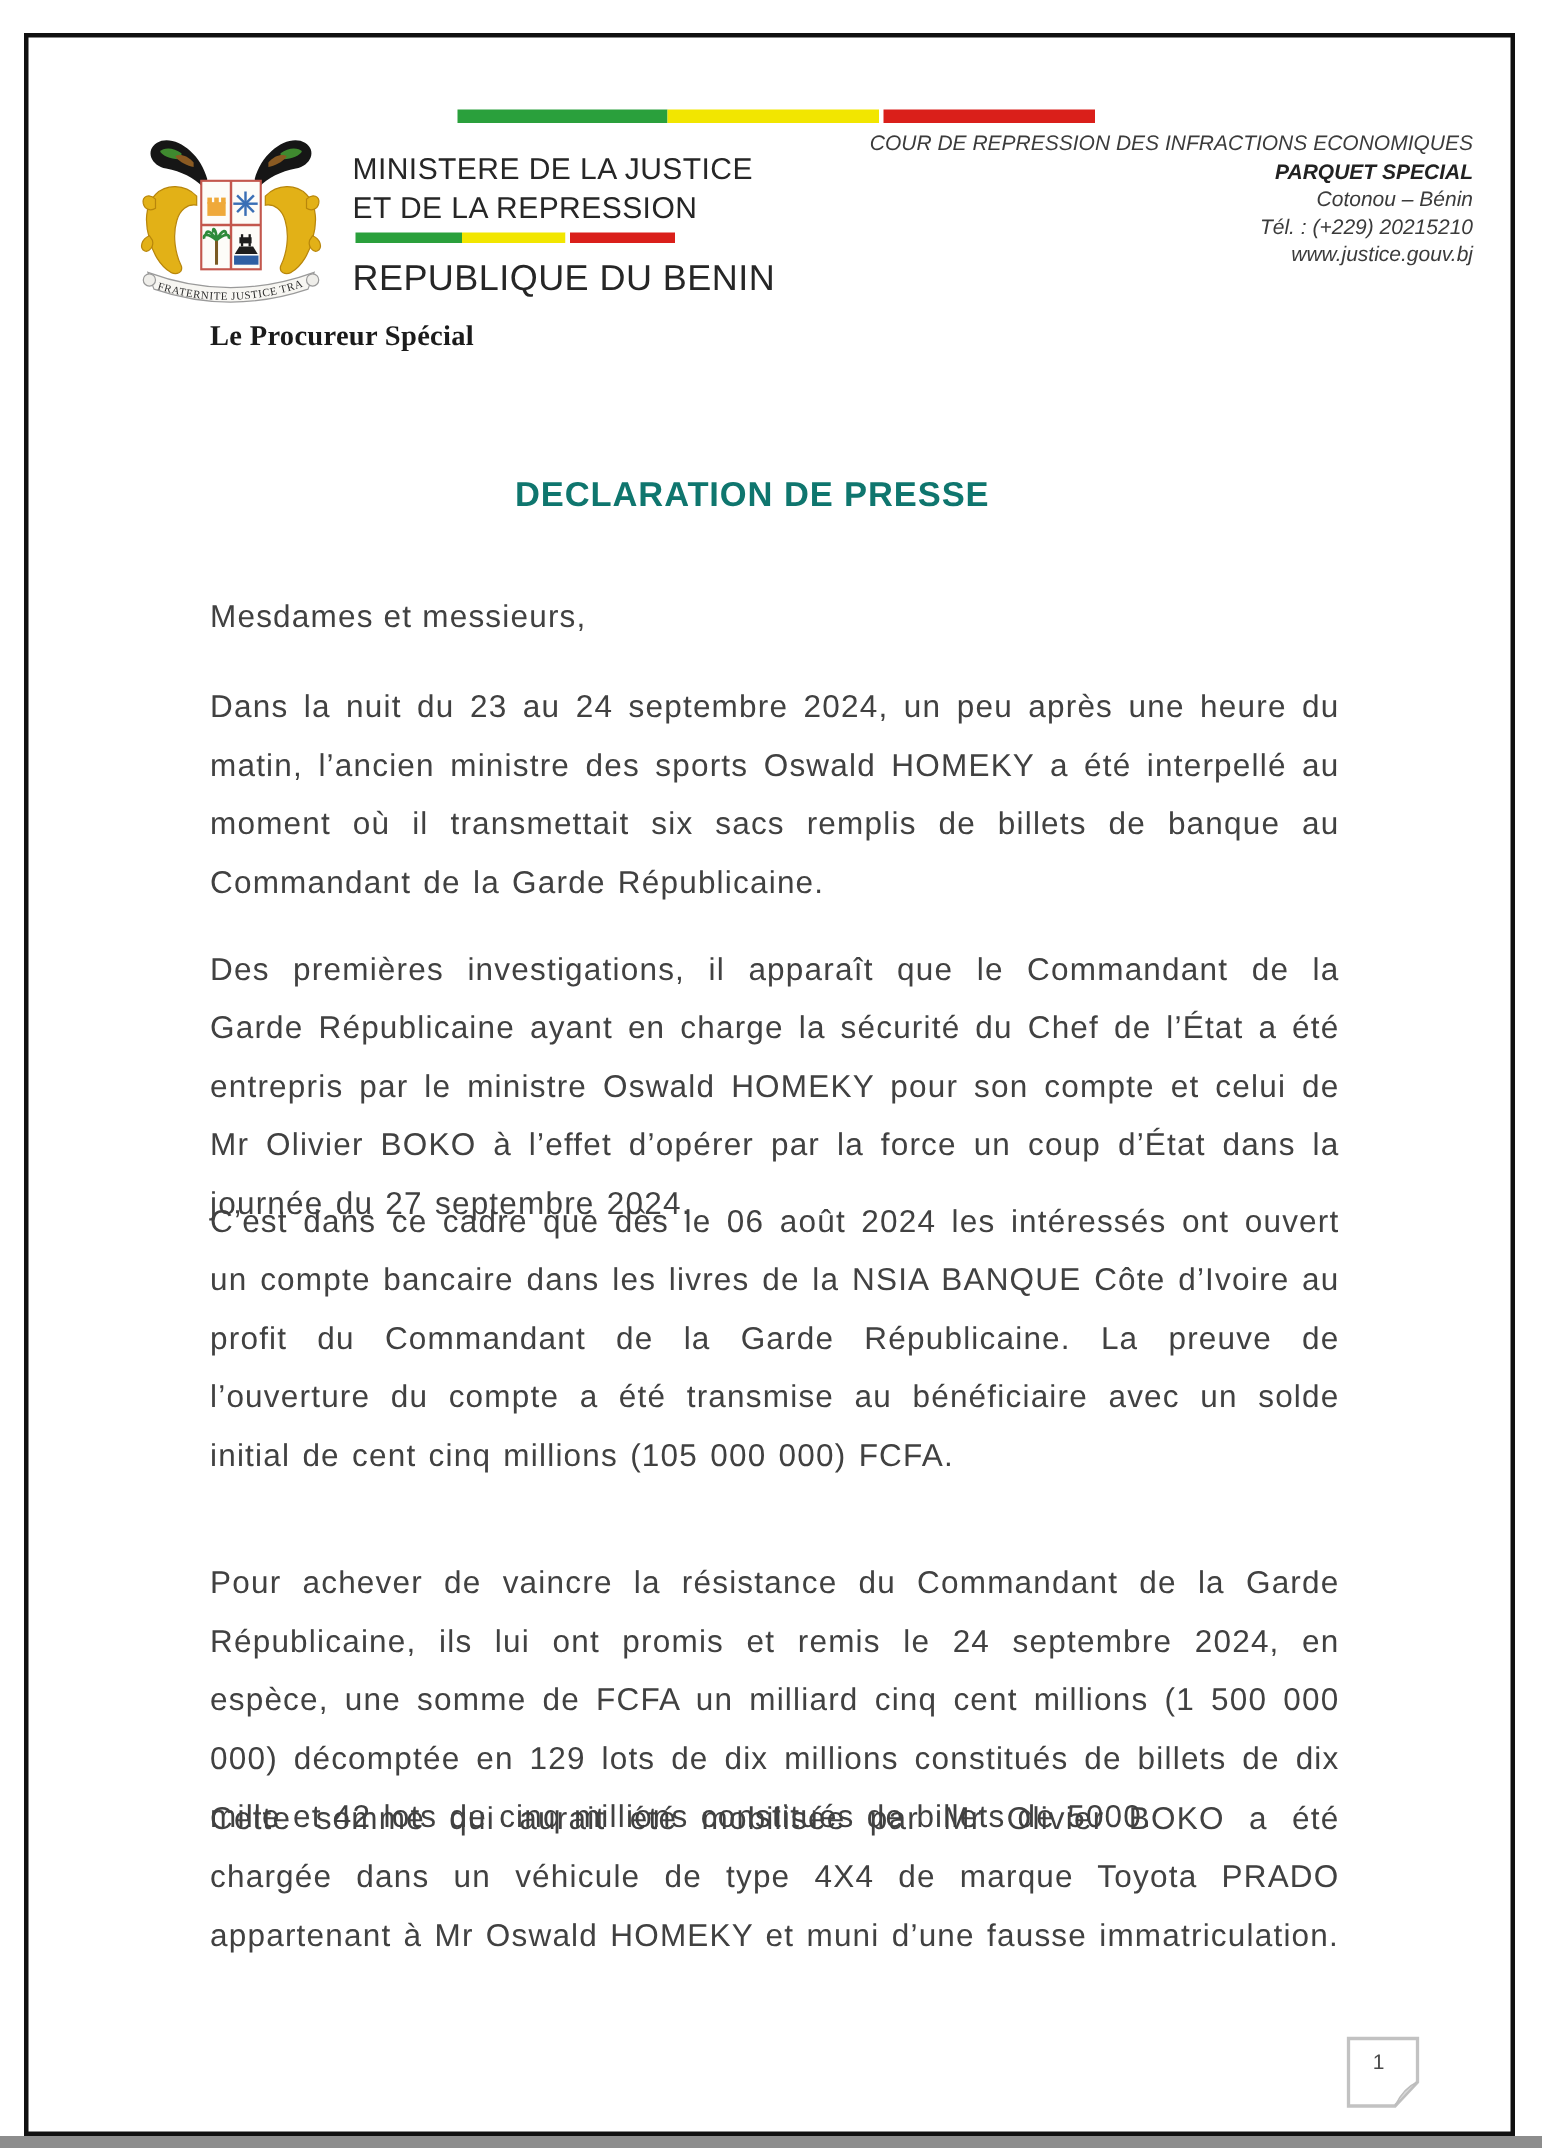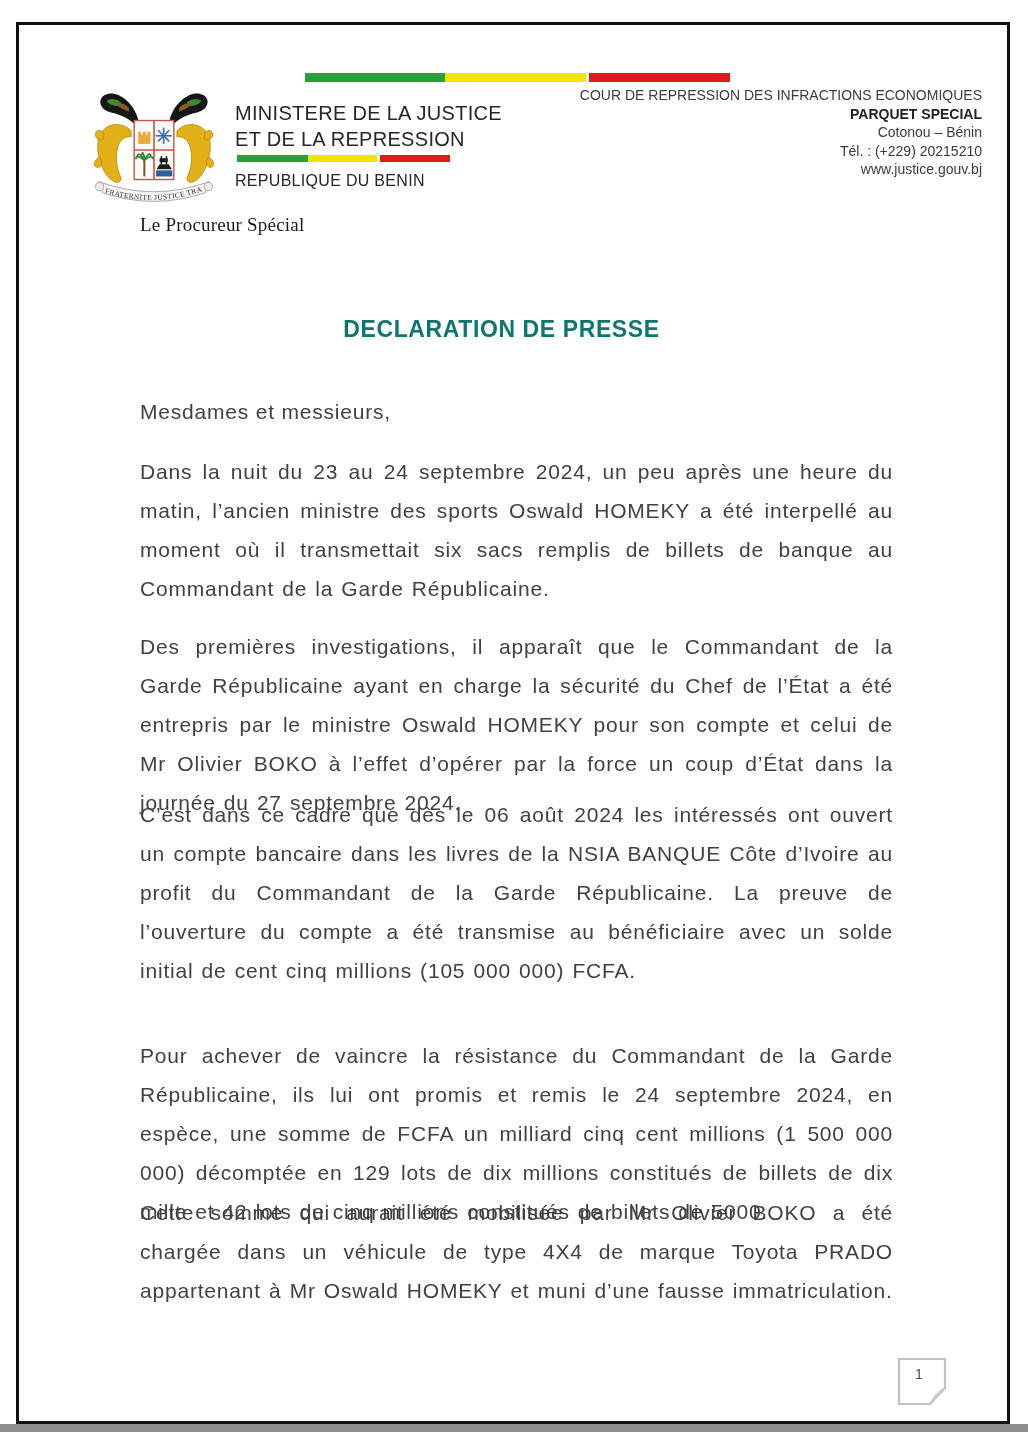--- a/index.html
+++ b/index.html
@@ -16,26 +16,26 @@
   .bar-top .seg2{width:141px;height:100%;}
   .bar-top .gap {width:3px;height:100%;background:#fff;}
   .bar-top .seg3{width:141px;height:100%;}
   .bar-mini{left:237px;top:155px;width:213px;height:7px;}
   .bar-mini .seg1{width:71px;height:100%;}
   .bar-mini .seg2{width:69px;height:100%;}
   .bar-mini .gap {width:3px;height:100%;background:#fff;}
   .bar-mini .seg3{width:70px;height:100%;}
   .ministry{position:absolute;left:235px;top:100px;font-size:20px;line-height:26px;
             color:#262626;letter-spacing:.3px;}
-  .republic{position:absolute;left:235px;top:172px;font-size:16px;color:#262626;letter-spacing:.3px;}
+  .republic{position:absolute;left:235px;top:172px;font-size:24px;color:#262626;letter-spacing:.3px;}
   .court-block{position:absolute;right:46px;top:86px;text-align:right;font-size:14px;
-               line-height:18.5px;color:#3b3b3b;}
+               line-height:18.5px;color:#3b3b3b;font-style:italic;}
   .court-block .bold{font-weight:700;color:#222;}
   .procureur{position:absolute;left:140px;top:214px;font-family:"Liberation Serif",serif;
-             font-weight:400;font-size:19px;color:#1b1b1b;letter-spacing:.2px;}
+             font-weight:700;font-size:19px;color:#1b1b1b;letter-spacing:.2px;}
   
   .doc-title{position:absolute;left:125px;top:316px;width:753px;text-align:center;
              font-size:23px;font-weight:700;color:#0f766e;letter-spacing:.6px;}
   .salutation{position:absolute;left:140px;top:400px;font-size:21px;color:#414141;letter-spacing:.8px;}
   .para{position:absolute;left:140px;width:753px;font-size:21px;line-height:39px;color:#414141;
         text-align:justify;letter-spacing:.8px;word-spacing:1.5px;}
   .p1{top:452px;} .p2{top:627px;} .p3{top:795px;} .p4{top:995px;margin-top:41px;} .p5{top:1193px;}
   
   .page-num{position:absolute;left:897px;top:1357px;width:50px;height:49px;}
 </style>

